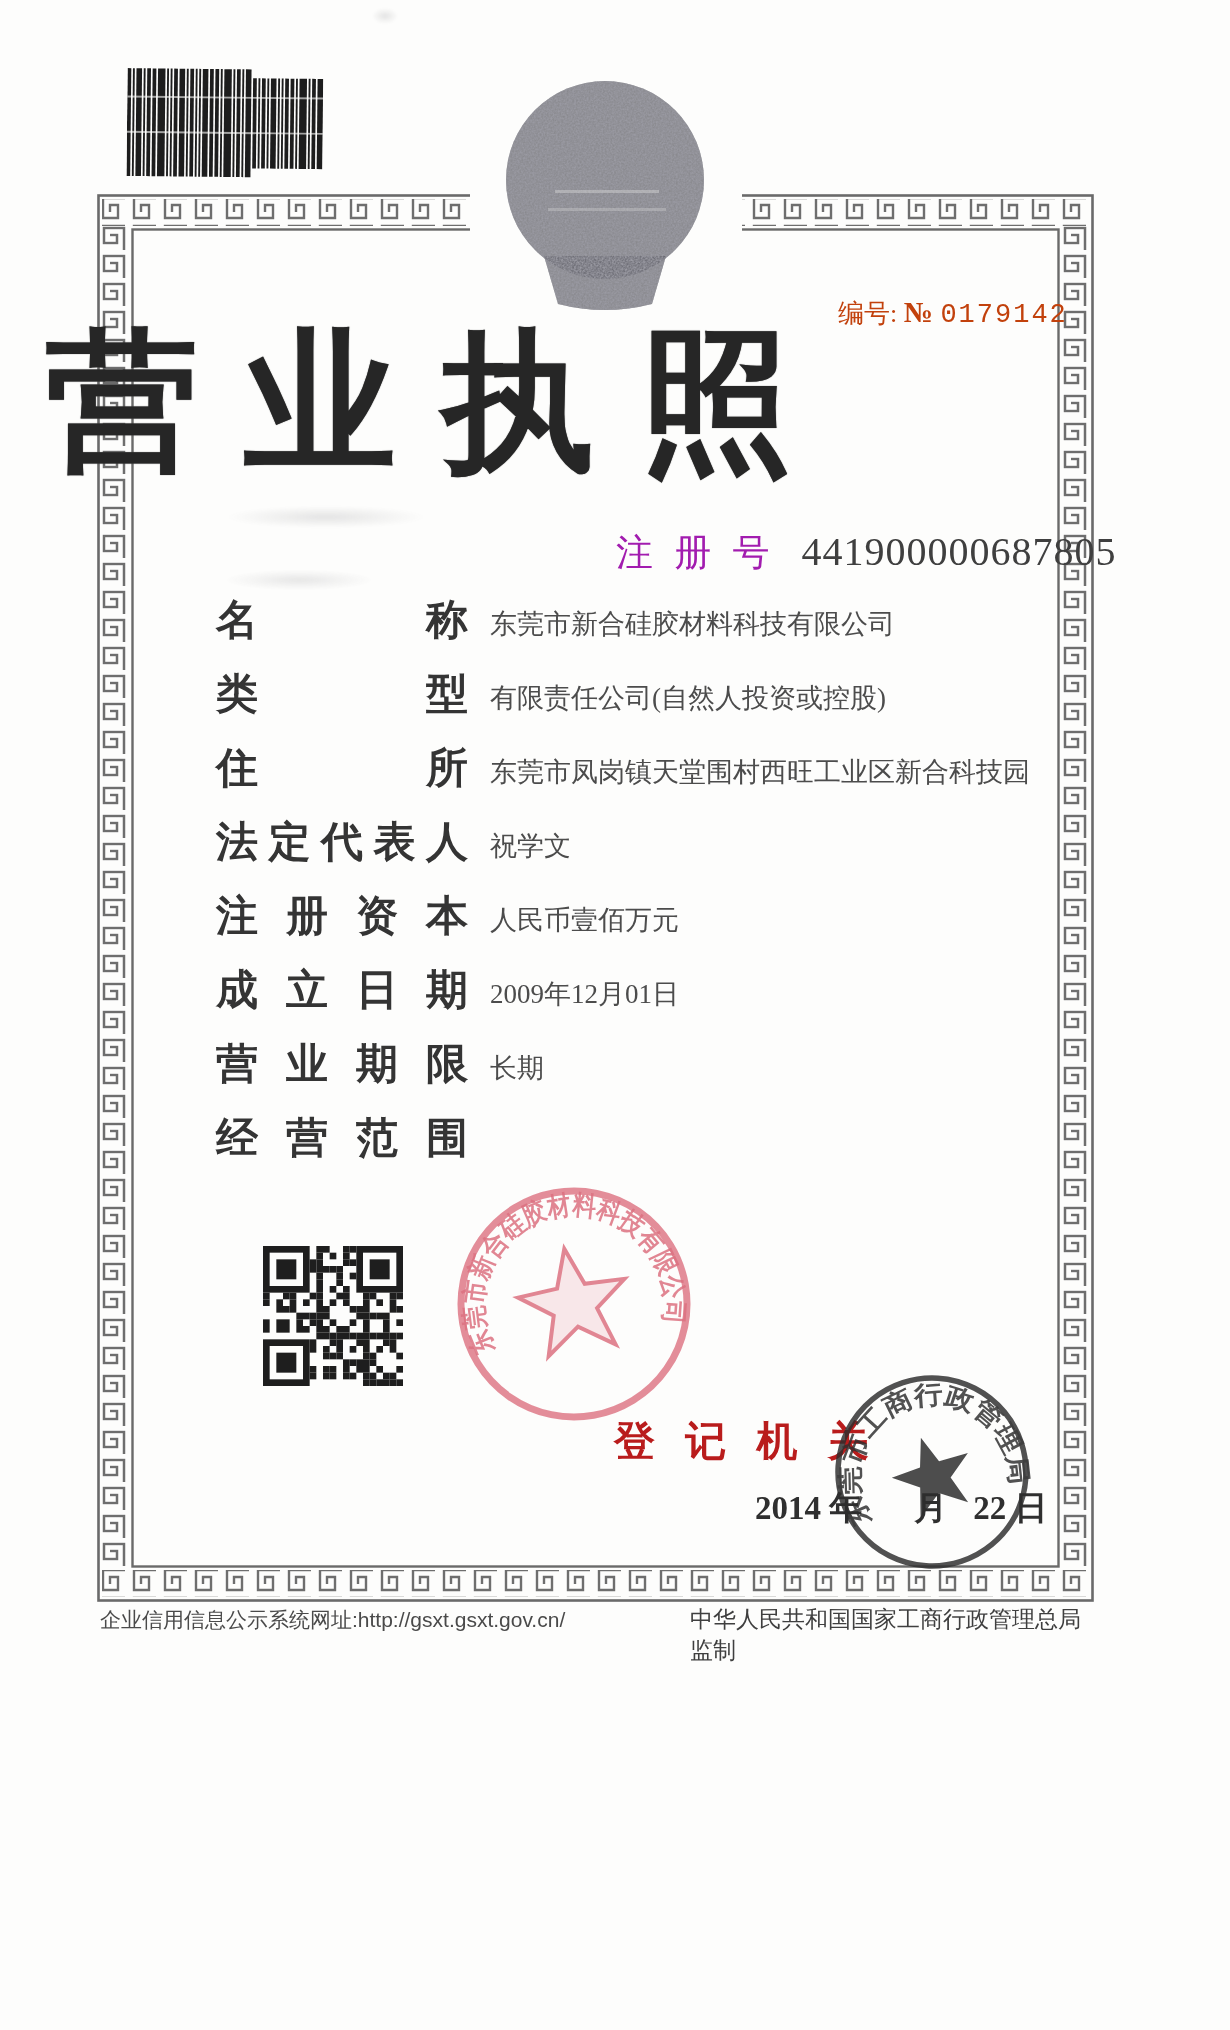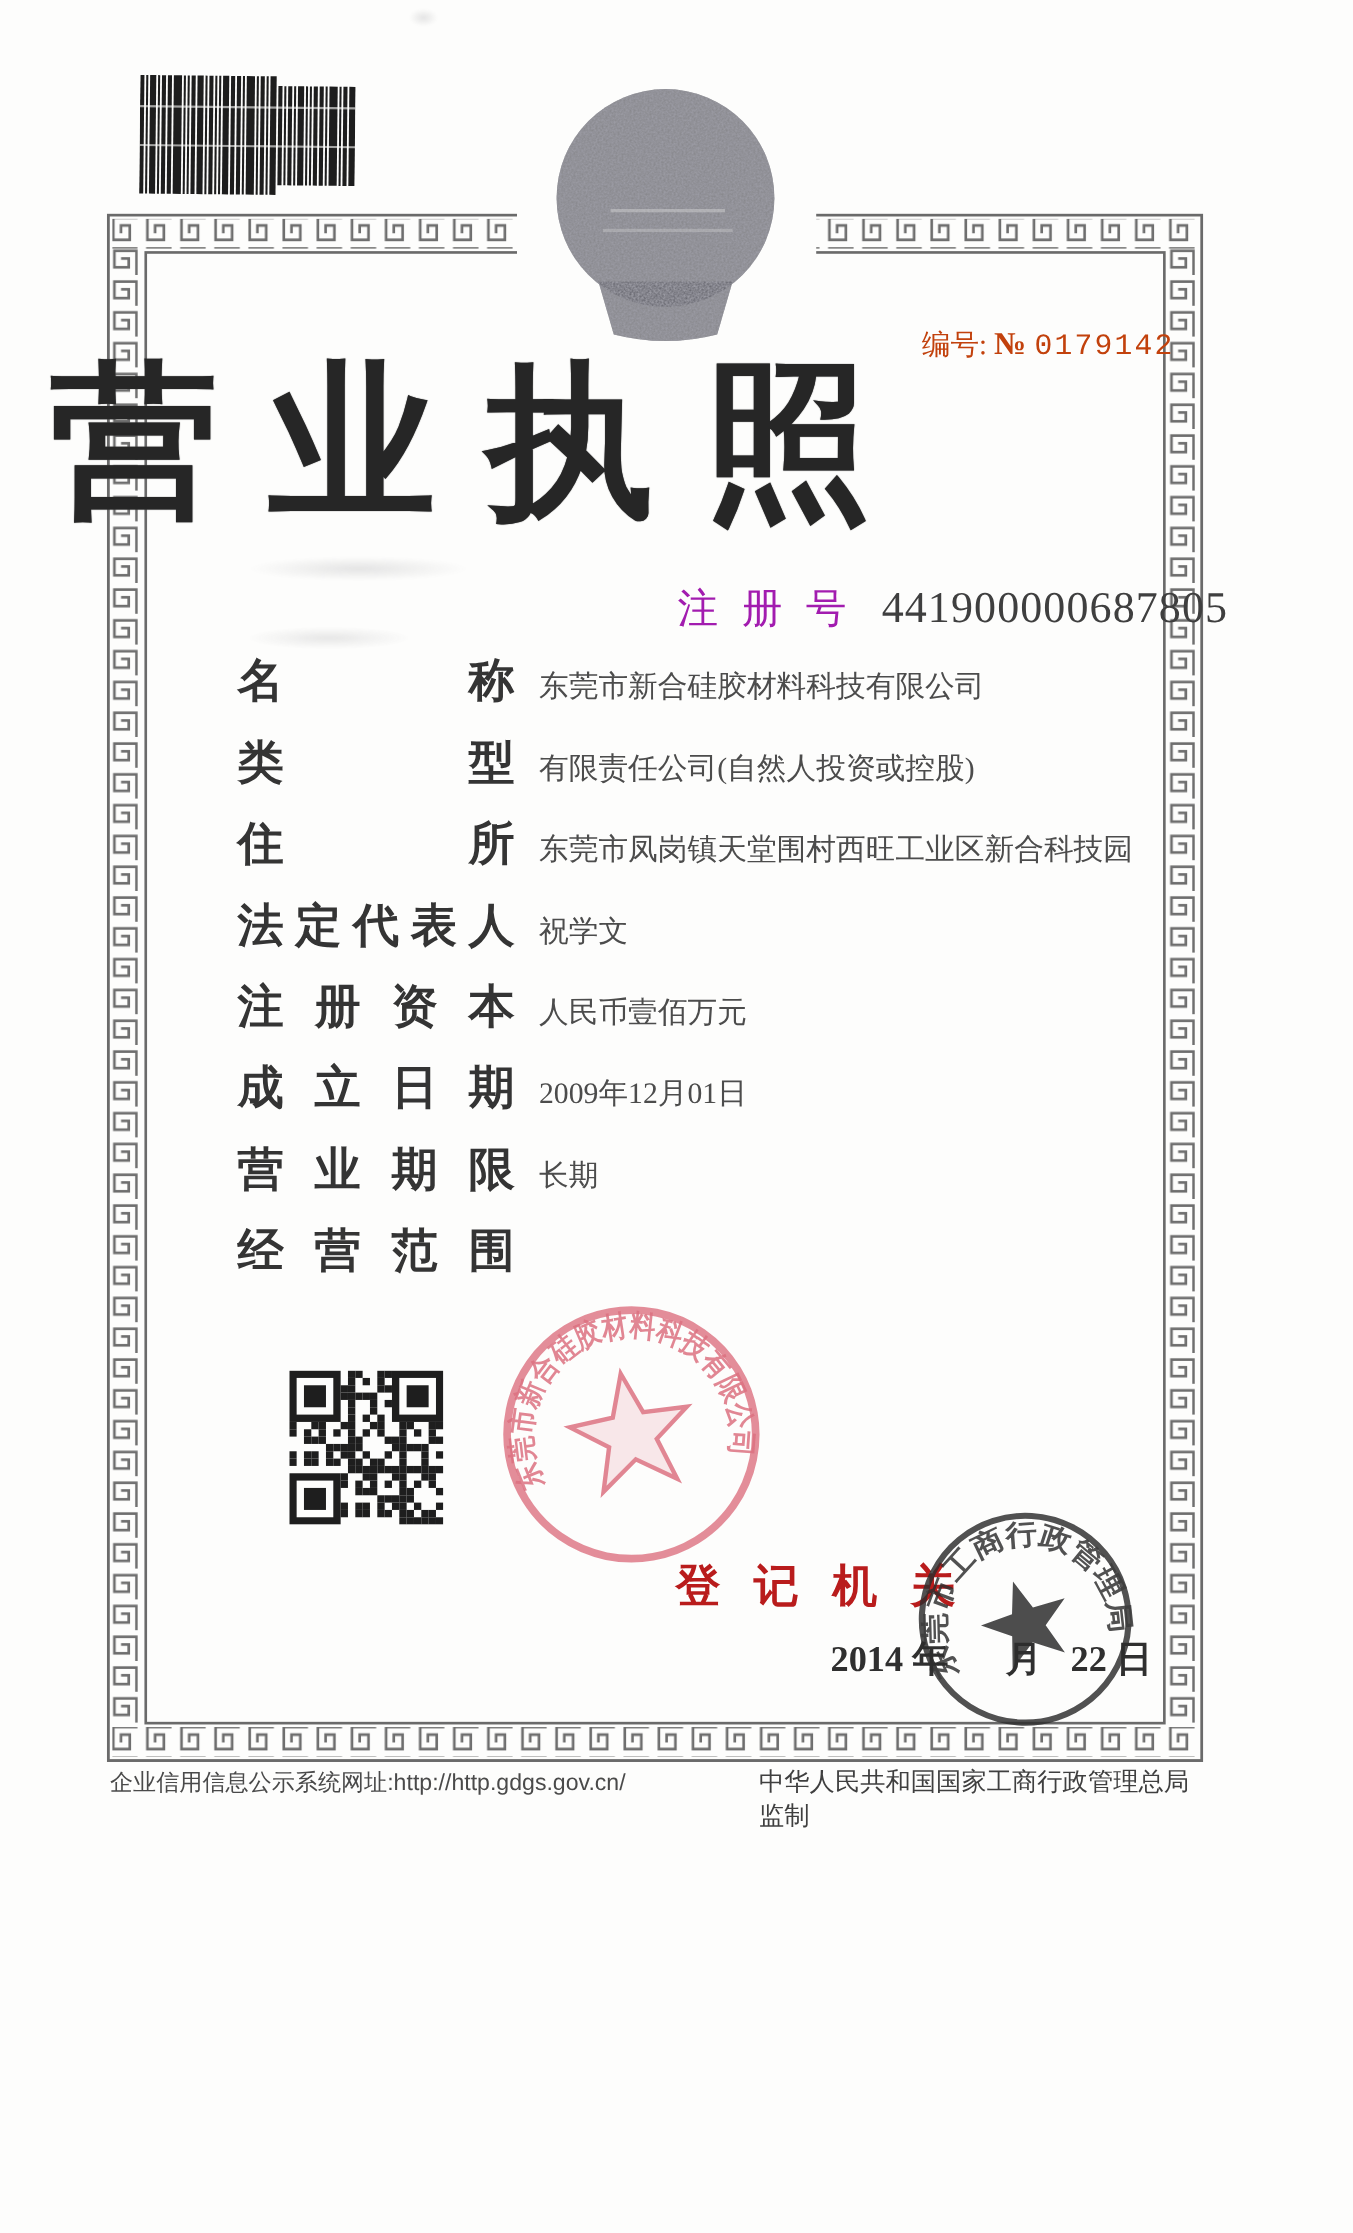--- a/index.html
+++ b/index.html
@@ -408,16 +408,16 @@
     <defs>
       <path id="blkArc" d="M 30,130 A 75,75 0 1 1 174,130"></path>
     </defs>
     <circle cx="102" cy="102" r="94" fill="none" stroke="#2e2e2e" stroke-width="5.5" opacity=".9"></circle>
     <path d="M102,66 L112,94 L142,95 L118,113 L127,142 L102,124 L77,142 L86,113 L62,95 L92,94 Z" fill="#2e2e2e" opacity=".92"></path>
     <text fill="#2e2e2e" font-size="26" font-weight="bold" font-family="Liberation Serif, serif" opacity=".9">
       <textPath href="#blkArc" startOffset="0" textLength="286" lengthAdjust="spacingAndGlyphs">东莞市工商行政管理局</textPath>
     </text>
   </svg>
 
-  <div class="abs footer-left">企业信用信息公示系统网址:http://http.gdgs.gov.cn/</div>
+  <div class="abs footer-left">企业信用信息公示系统网址:http://gsxt.gsxt.gov.cn/</div>
   <div class="abs footer-right">中华人民共和国国家工商行政管理总局监制</div>
 
 </div>
 
 </body></html>

